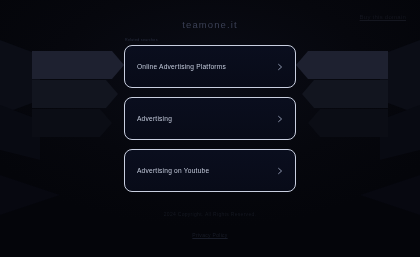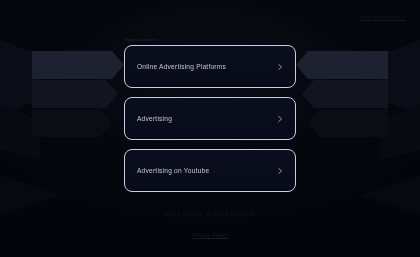--- a/index.html
+++ b/index.html
@@ -148,20 +148,21 @@
     <polygon points="388,109 320,109 308,123 320,137 388,137" fill="#0b0d15"></polygon>
 
     <polygon points="0,175 60,195 0,215" fill="#070810"></polygon>
     <polygon points="420,175 360,195 420,215" fill="#070810"></polygon>
   </svg>
 
   <div class="top-link-wrap">
     <a class="top-link" href="#">Buy this domain</a>
   </div>
 
+  <div class="site-title">teamone.it</div>
 
   <div class="content">
 
     <div class="related-label">Related searches</div>
 
     <div class="card-list">
 
       <div class="card">
         <span class="card-label">Online Advertising Platforms</span>
         <span class="chev">

